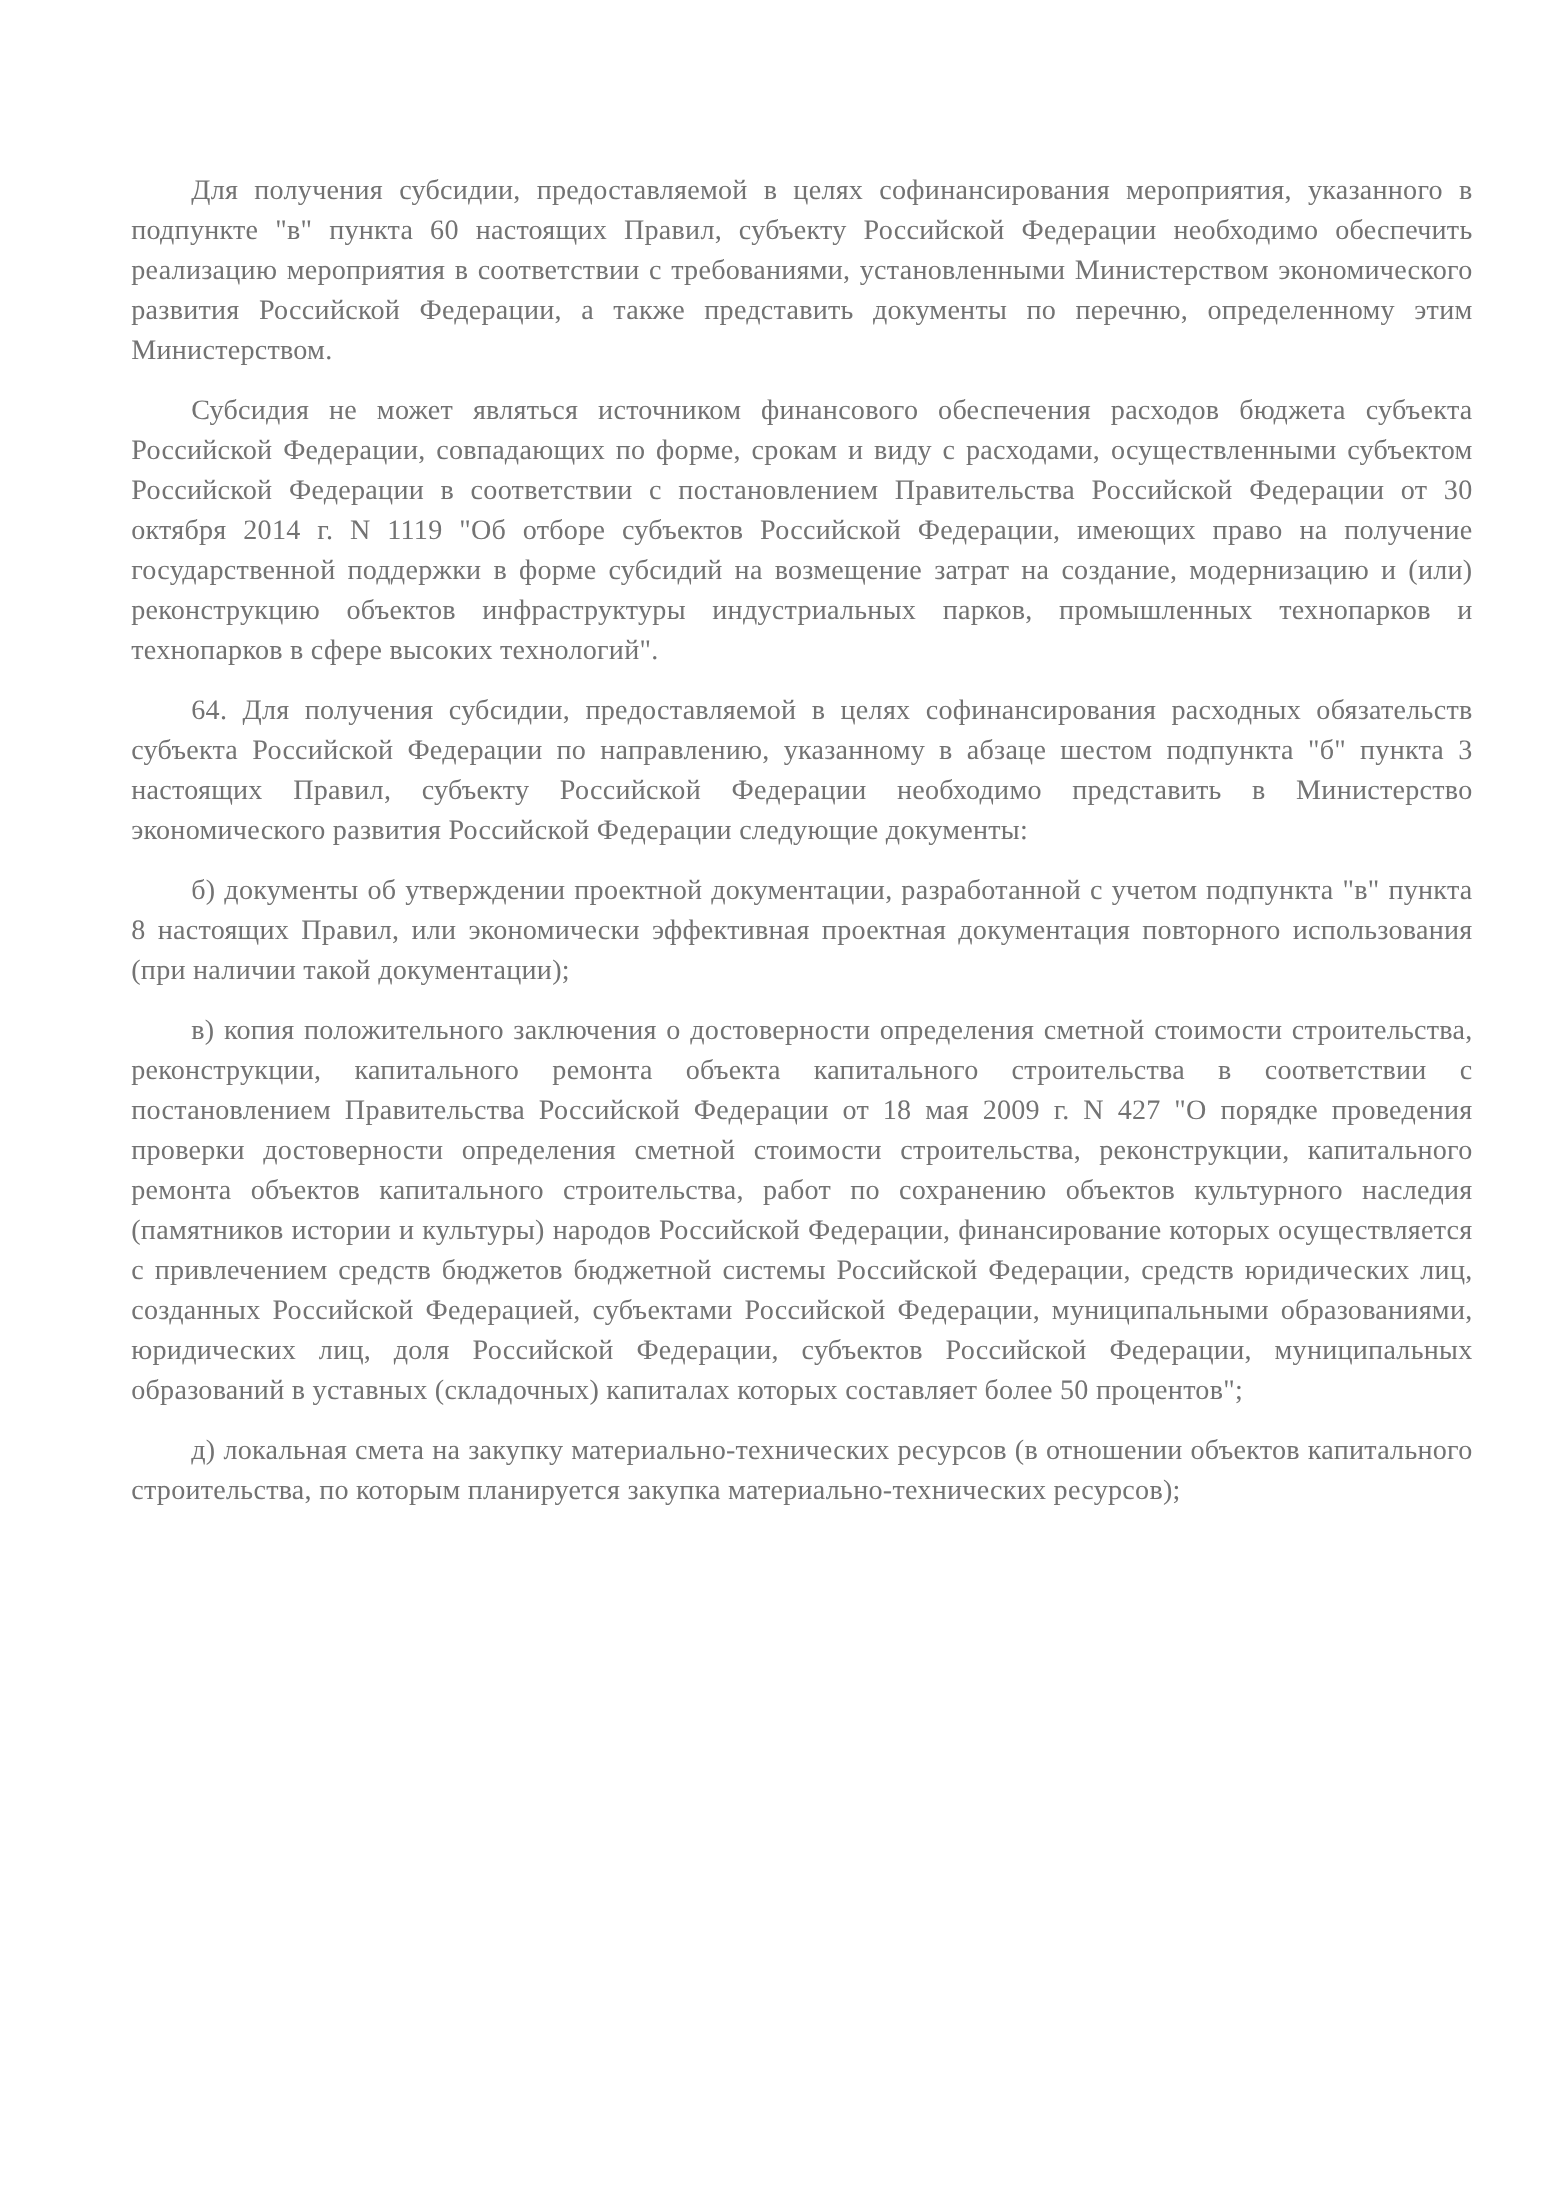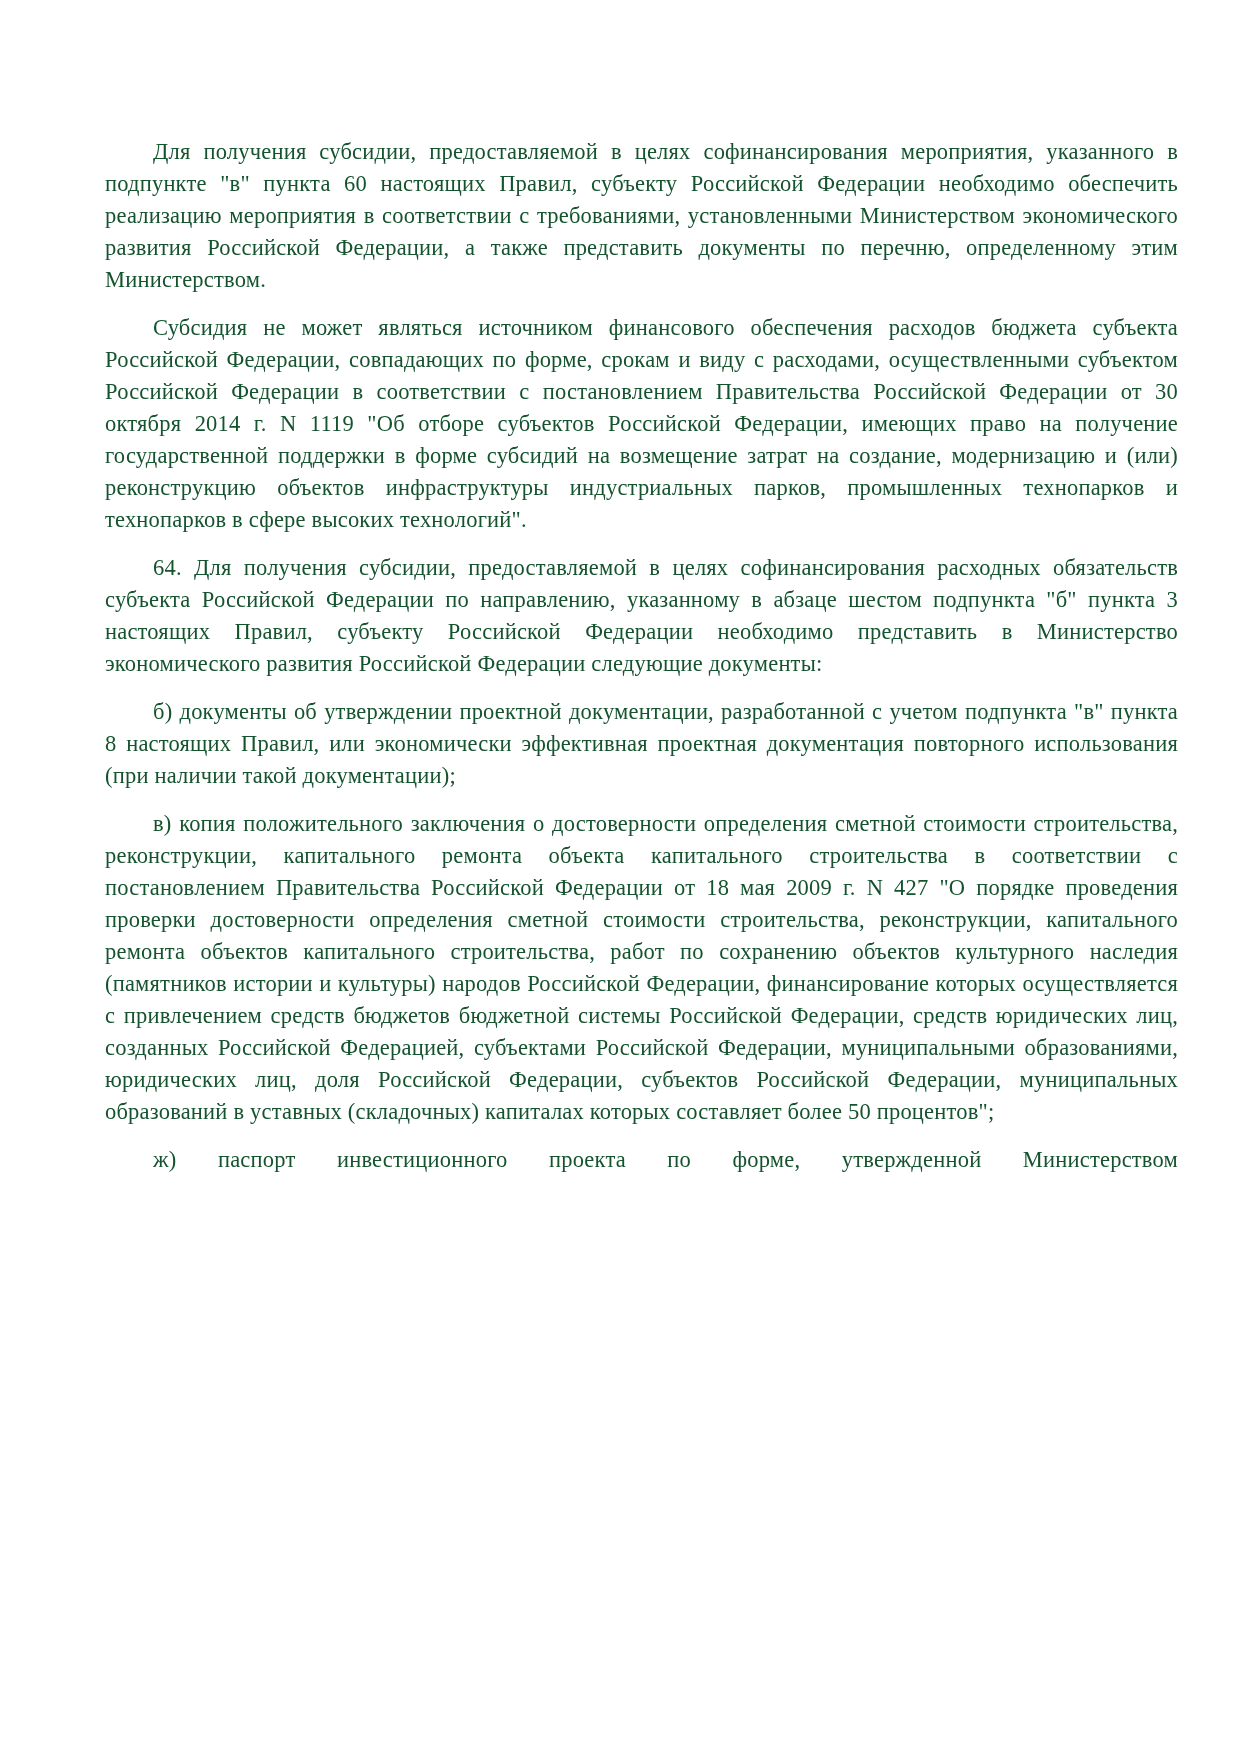--- a/index.html
+++ b/index.html
@@ -7,21 +7,21 @@
     padding: 0;
     background: #ffffff;
   }
   .page {
     position: relative;
     width: 1240px;
     height: 1754px;
     background: #ffffff;
     overflow: hidden;
     font-family: "Liberation Serif", "DejaVu Serif", serif;
-    color: #14532d;
+    color: #737373;
   }
   .content {
     position: absolute;
     left: 105px;
     right: 62px;
     top: 136px;
     font-size: 22.5px;
     line-height: 32px;
     letter-spacing: 0.2px;
   }
@@ -37,15 +37,15 @@
 </head>
 <body>
 
 <div class="page">
   <div class="content">
     <p>Для получения субсидии, предоставляемой в целях софинансирования мероприятия, указанного в подпункте "в" пункта 60 настоящих Правил, субъекту Российской Федерации необходимо обеспечить реализацию мероприятия в соответствии с требованиями, установленными Министерством экономического развития Российской Федерации, а также представить документы по перечню, определенному этим Министерством.</p>
     <p>Субсидия не может являться источником финансового обеспечения расходов бюджета субъекта Российской Федерации, совпадающих по форме, срокам и виду с расходами, осуществленными субъектом Российской Федерации в соответствии с постановлением Правительства Российской Федерации от 30 октября 2014 г. N 1119 "Об отборе субъектов Российской Федерации, имеющих право на получение государственной поддержки в форме субсидий на возмещение затрат на создание, модернизацию и (или) реконструкцию объектов инфраструктуры индустриальных парков, промышленных технопарков и технопарков в сфере высоких технологий".</p>
     <p>64. Для получения субсидии, предоставляемой в целях софинансирования расходных обязательств субъекта Российской Федерации по направлению, указанному в абзаце шестом подпункта "б" пункта 3 настоящих Правил, субъекту Российской Федерации необходимо представить в Министерство экономического развития Российской Федерации следующие документы:</p>
     <p>б) документы об утверждении проектной документации, разработанной с учетом подпункта "в" пункта 8 настоящих Правил, или экономически эффективная проектная документация повторного использования (при наличии такой документации);</p>
     <p>в) копия положительного заключения о достоверности определения сметной стоимости строительства, реконструкции, капитального ремонта объекта капитального строительства в соответствии с постановлением Правительства Российской Федерации от 18 мая 2009 г. N 427 "О порядке проведения проверки достоверности определения сметной стоимости строительства, реконструкции, капитального ремонта объектов капитального строительства, работ по сохранению объектов культурного наследия (памятников истории и культуры) народов Российской Федерации, финансирование которых осуществляется с привлечением средств бюджетов бюджетной системы Российской Федерации, средств юридических лиц, созданных Российской Федерацией, субъектами Российской Федерации, муниципальными образованиями, юридических лиц, доля Российской Федерации, субъектов Российской Федерации, муниципальных образований в уставных (складочных) капиталах которых составляет более 50 процентов";</p>
-    <p class="cut-line">ж) паспорт инвестиционного проекта по форме, утвержденной Министерством</p>
+    <p>д) локальная смета на закупку материально-технических ресурсов (в отношении объектов капитального строительства, по которым планируется закупка материально-технических ресурсов);</p>
   </div>
 </div>
 
 </body></html>

